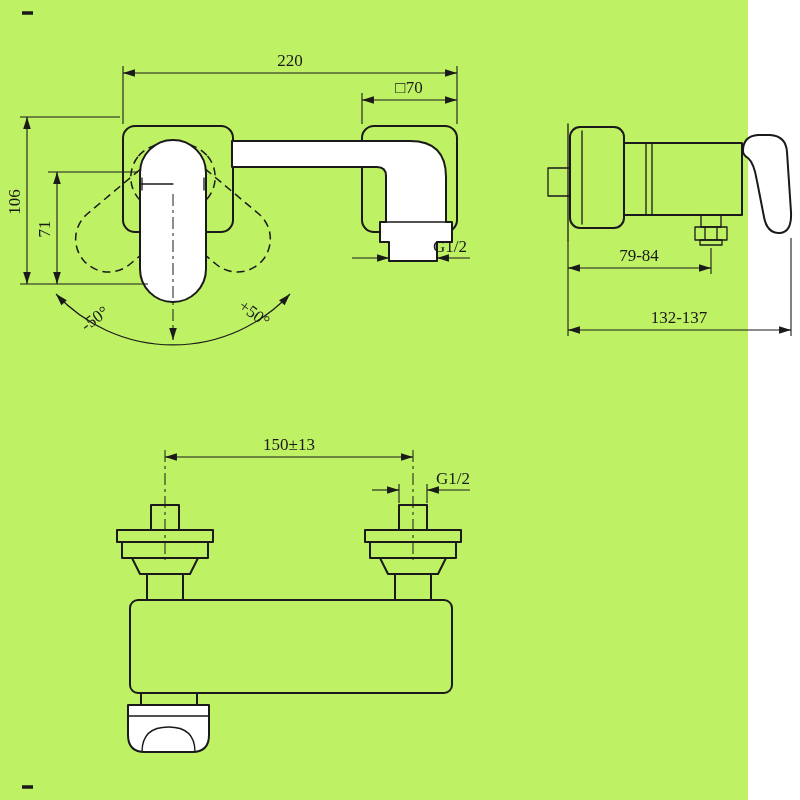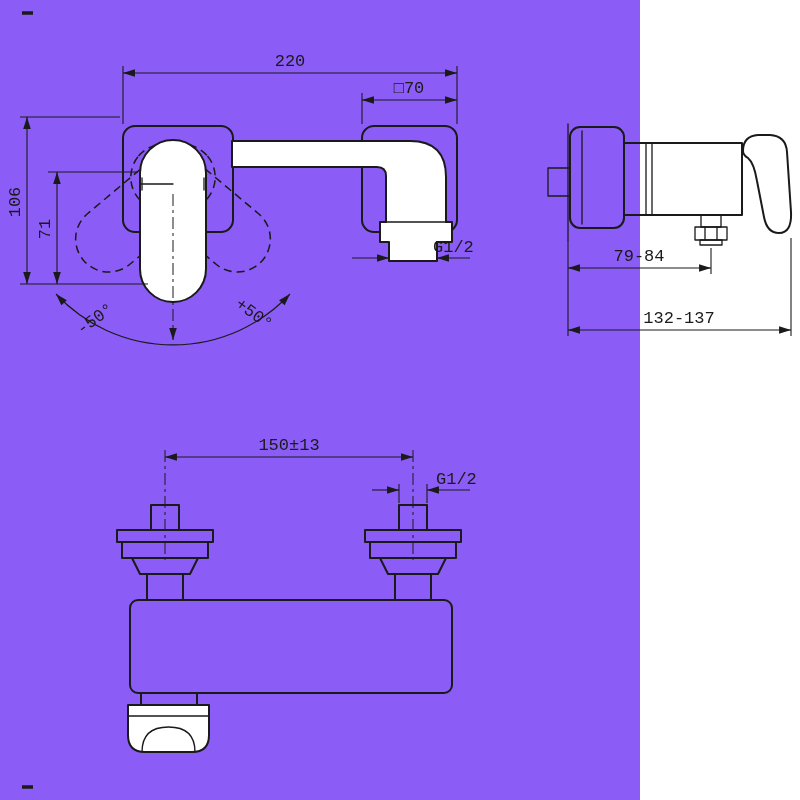--- a/index.html
+++ b/index.html
@@ -1,20 +1,20 @@
 <!DOCTYPE html>
 <html><head>
 <meta charset="utf-8">
 <style>
   html, body { margin: 0; padding: 0; background: #ffffff; }
   #stage {
-    width: 640px; height: 800px;
-    background: #8b5cf6;
+    width: 748px; height: 800px;
+    background: #bef264;
     position: relative;
-    font-family: Liberation Mono, monospace;
+    font-family: Liberation Serif, serif;
   }
   svg { display: block; }
   
   .ol  { fill: none; stroke: #1a1a1a; stroke-width: 2;   stroke-linejoin: round; stroke-linecap: round; }
   .olf { fill: #ffffff; stroke: #1a1a1a; stroke-width: 2; stroke-linejoin: round; }
   .ol2 { fill: none; stroke: #1a1a1a; stroke-width: 1.3; stroke-linejoin: round; stroke-linecap: round; }
   
   .dl  { fill: none; stroke: #1a1a1a; stroke-width: 1.1; }
   
   .cl  { fill: none; stroke: #1a1a1a; stroke-width: 1;   stroke-dasharray: 12 4 3 4; }

